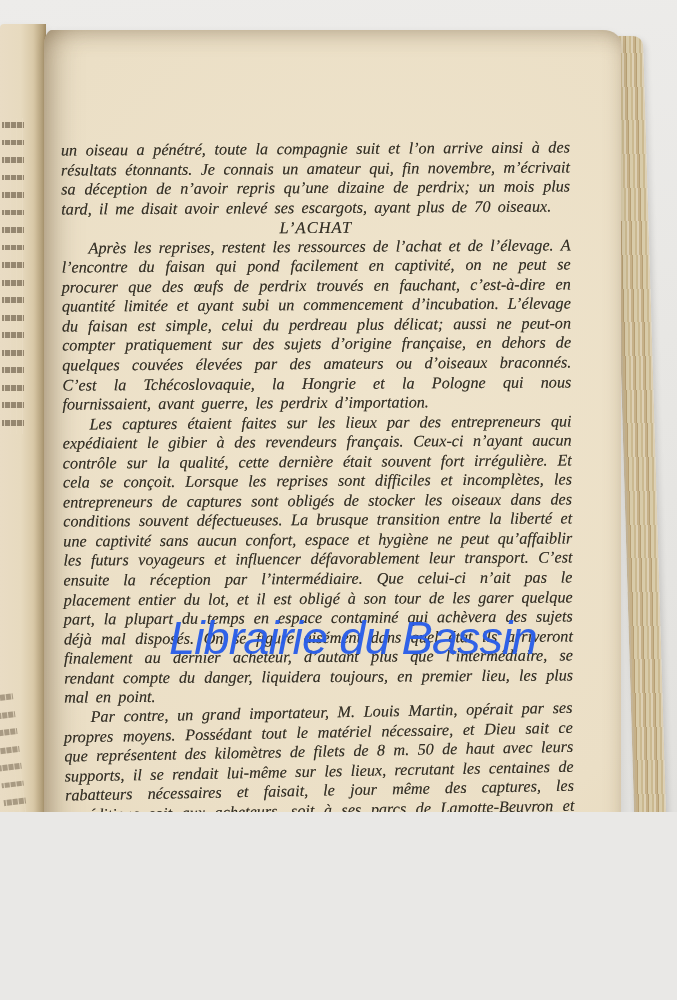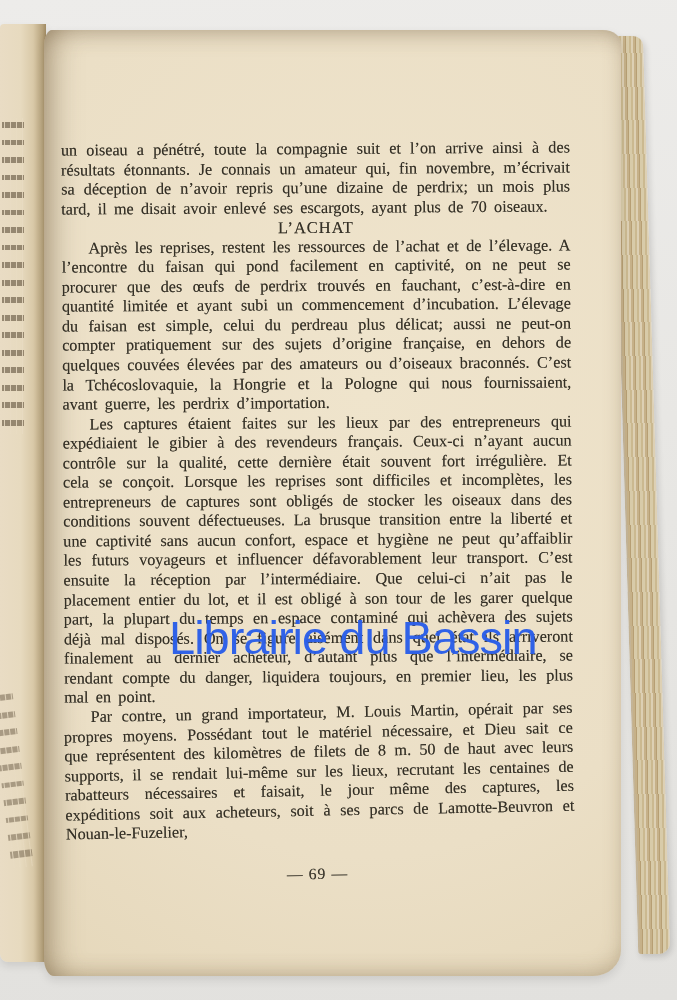--- a/index.html
+++ b/index.html
@@ -1,20 +1,21 @@
 <!DOCTYPE html>
 <html><head>
 <meta charset="utf-8">
 <style>
   html,body { margin:0; padding:0; }
   body { background:#e9e8e6; font-family:"Liberation Serif", serif; }
 
   .canvas {
-    position:relative; width:677px; height:1000px; overflow:hidden;
+    position:relative; width:677px; height:812px; overflow:hidden;
     background:linear-gradient(175deg,#edecea 0%,#e8e7e4 45%,#e2e1de 100%);
+    font-style:italic;
   }
 
   
   .left-page {
     position:absolute; left:0; top:24px; width:46px; height:938px;
     background:linear-gradient(90deg,#e9dcc4 0%,#e7dabf 45%,#d9c9a8 72%,#b7a37d 92%,#a08a63 100%);
     border-radius:4px 0 0 8px;
     box-shadow:0 4px 8px rgba(0,0,0,0.10);
   }
   .frag {

